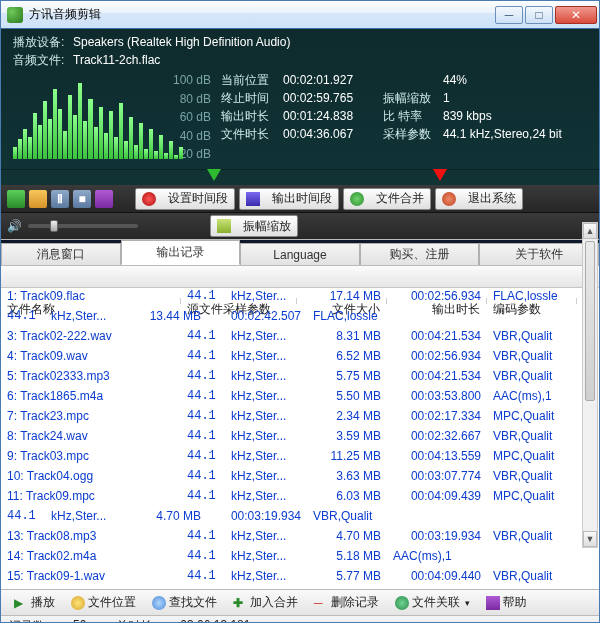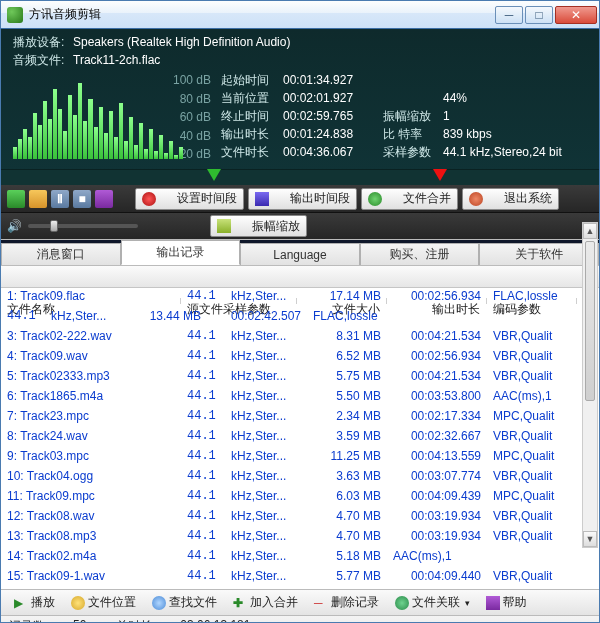--- a/index.html
+++ b/index.html
@@ -28,21 +28,21 @@
 .metatbl .mlbl2{width:60px;color:#cfe8e8;}
 .metatbl .mval2{color:#fff;flex:1;}
 .seekrow{height:16px;background:#133;position:relative;border-top:1px solid #0a2222;}
 .seekrow .arrow{position:absolute;top:-1px;width:0;height:0;border-left:7px solid transparent;border-right:7px solid transparent;}
 .seekrow .arrow.g{left:206px;border-top:12px solid #2fbb2f;}
 .seekrow .arrow.r{left:432px;border-top:12px solid #e11;}
 
 .tbrow{height:28px;background:linear-gradient(#3a3a3a,#262626);display:flex;align-items:center;padding:0 6px;gap:4px;border-bottom:1px solid #111;}
 .tbrow2{height:26px;background:linear-gradient(#3a3a3a,#262626);display:flex;align-items:center;padding:0 6px;gap:8px;}
 .tbico{width:18px;height:18px;border-radius:2px;cursor:pointer;}
-.tbtn{height:22px;background:linear-gradient(#fefefe,#e0e0e0);border:1px solid #888;border-radius:2px;display:flex;align-items:center;padding:0 6px;gap:21px;cursor:pointer;color:#222;}
+.tbtn{height:22px;background:linear-gradient(#fefefe,#e0e0e0);border:1px solid #888;border-radius:2px;display:flex;align-items:center;padding:0 6px;gap:12px;cursor:pointer;color:#222;}
 .tbtn .sico{width:14px;height:14px;}
 .vol{display:flex;align-items:center;gap:6px;}
 .vol .track{width:110px;height:4px;background:#555;border-radius:2px;position:relative;}
 .vol .thumb{position:absolute;left:22px;top:-4px;width:8px;height:12px;background:linear-gradient(#eee,#aaa);border:1px solid #666;border-radius:2px;}
 
 .tabbar{height:26px;display:flex;background:#0f172a;border-top:1px solid #bbb;}
 .tab{flex:1;border:1px solid #b0b0b0;border-bottom:none;background:linear-gradient(#f4f4f4,#e2e2e2);display:flex;align-items:center;justify-content:center;color:#333;cursor:pointer;margin-top:3px;}
 .tab.act{background:#fff;border-bottom:1px solid #fff;margin-top:0;font-weight:400;}
 
 .tbl{height:324px;overflow:hidden;border-top:1px solid #bbb;}
@@ -133,24 +133,20 @@
           <span style="height: 8px;"></span>
           <span style="height: 24px;"></span>
           <span style="height: 6px;"></span>
           <span style="height: 18px;"></span>
           <span style="height: 4px;"></span>
           <span style="height: 12px;"></span>
         </div>
     </div>
     <div class="metatbl">
       <div class="mrow">
-          <span class="mlbl">起始时间</span>
-          <span class="mval">00:01:34.927</span>
-        </div>
-      <div class="mrow">
           <span class="mlbl">当前位置</span>
           <span class="mval">00:02:01.927</span>
           <span class="mlbl2"></span>
           <span class="mval2">44%</span>
         </div>
       <div class="mrow">
           <span class="mlbl">终止时间</span>
           <span class="mval">00:02:59.765</span>
           <span class="mlbl2">振幅缩放</span>
           <span class="mval2">1</span>
@@ -312,21 +308,20 @@
       </div>
       <div class="trow">
         <div class="c c0">11: Track09.mpc</div>
         <div class="c c1">44.1</div>
         <div class="c c2">kHz,Ster...</div>
         <div class="c c3">6.03 MB</div>
         <div class="c c4">00:04:09.439</div>
         <div class="c c5">MPC,Qualit</div>
       </div>
       <div class="trow">
-        <div class="c c0">12: Track08.wav</div>
         <div class="c c1">44.1</div>
         <div class="c c2">kHz,Ster...</div>
         <div class="c c3">4.70 MB</div>
         <div class="c c4">00:03:19.934</div>
         <div class="c c5">VBR,Qualit</div>
       </div>
       <div class="trow">
         <div class="c c0">13: Track08.mp3</div>
         <div class="c c1">44.1</div>
         <div class="c c2">kHz,Ster...</div>

